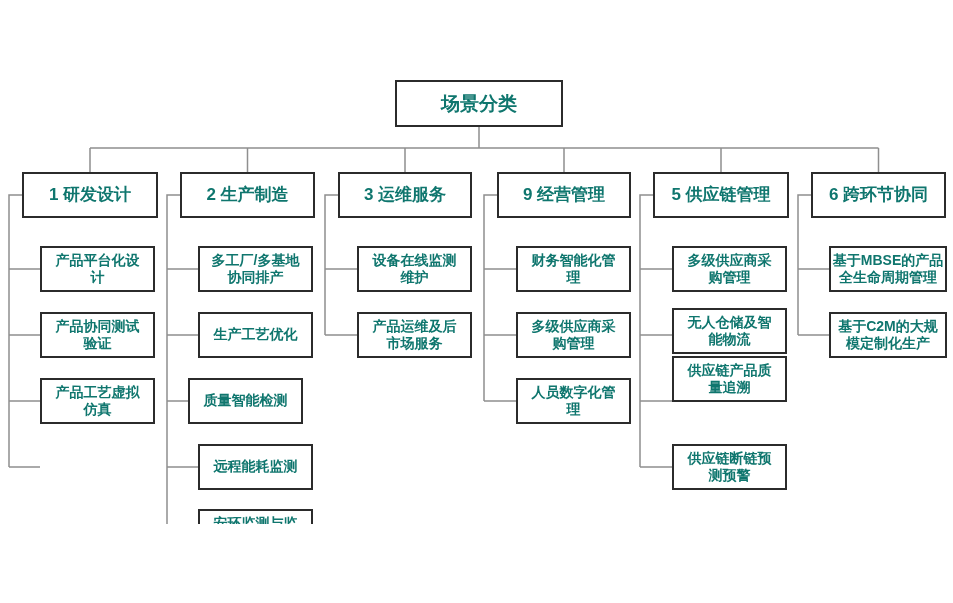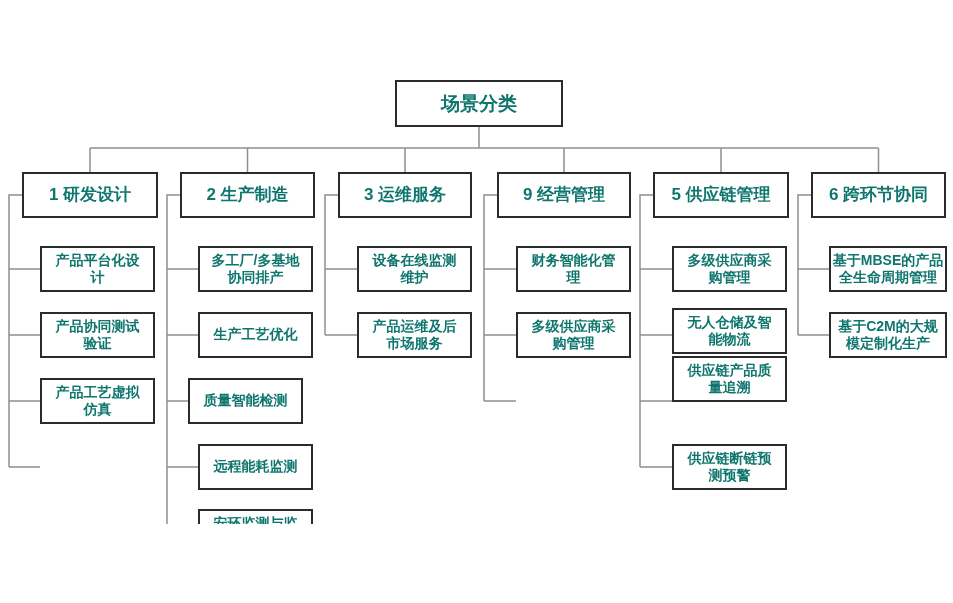--- a/index.html
+++ b/index.html
@@ -81,20 +81,21 @@
   <div class="node leaf" style="left:198px;top:444px">远程能耗监测</div>
   <div class="node leaf" style="left:198px;top:509px">安环监测与监管</div>
 
   <div class="node hdr" style="left:338px;width:134px">3 运维服务</div>
   <div class="node leaf" style="left:357px;top:246px">设备在线监测维护</div>
   <div class="node leaf" style="left:357px;top:312px">产品运维及后市场服务</div>
 
   <div class="node hdr" style="left:497px;width:134px">9 经营管理</div>
   <div class="node leaf" style="left:516px;top:246px">财务智能化管理</div>
   <div class="node leaf" style="left:516px;top:312px">多级供应商采购管理</div>
+  <div class="node leaf" style="left:516px;top:378px">人员数字化管理</div>
 
   <div class="node hdr" style="left:653px;width:136px">5 供应链管理</div>
   <div class="node leaf" style="left:672px;top:246px">多级供应商采购管理</div>
   <div class="node leaf" style="left:672px;top:308px">无人仓储及智能物流</div>
   <div class="node leaf" style="left:672px;top:356px">供应链产品质量追溯</div>
   <div class="node leaf" style="left:672px;top:444px">供应链断链预测预警</div>
 
   <div class="node hdr" style="left:811px;width:135px">6 跨环节协同</div>
   <div class="node leaf wide" style="left:829px;top:246px">基于MBSE的产品全生命周期管理</div>
   <div class="node leaf wide" style="left:829px;top:312px">基于C2M的大规模定制化生产</div>

